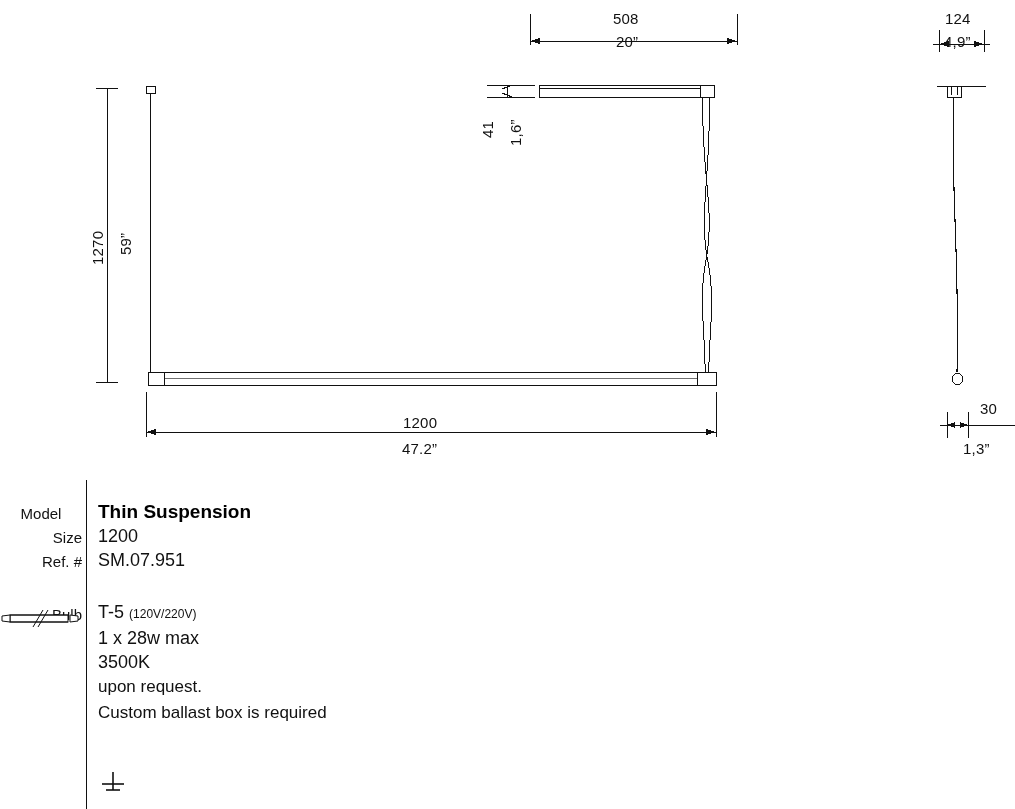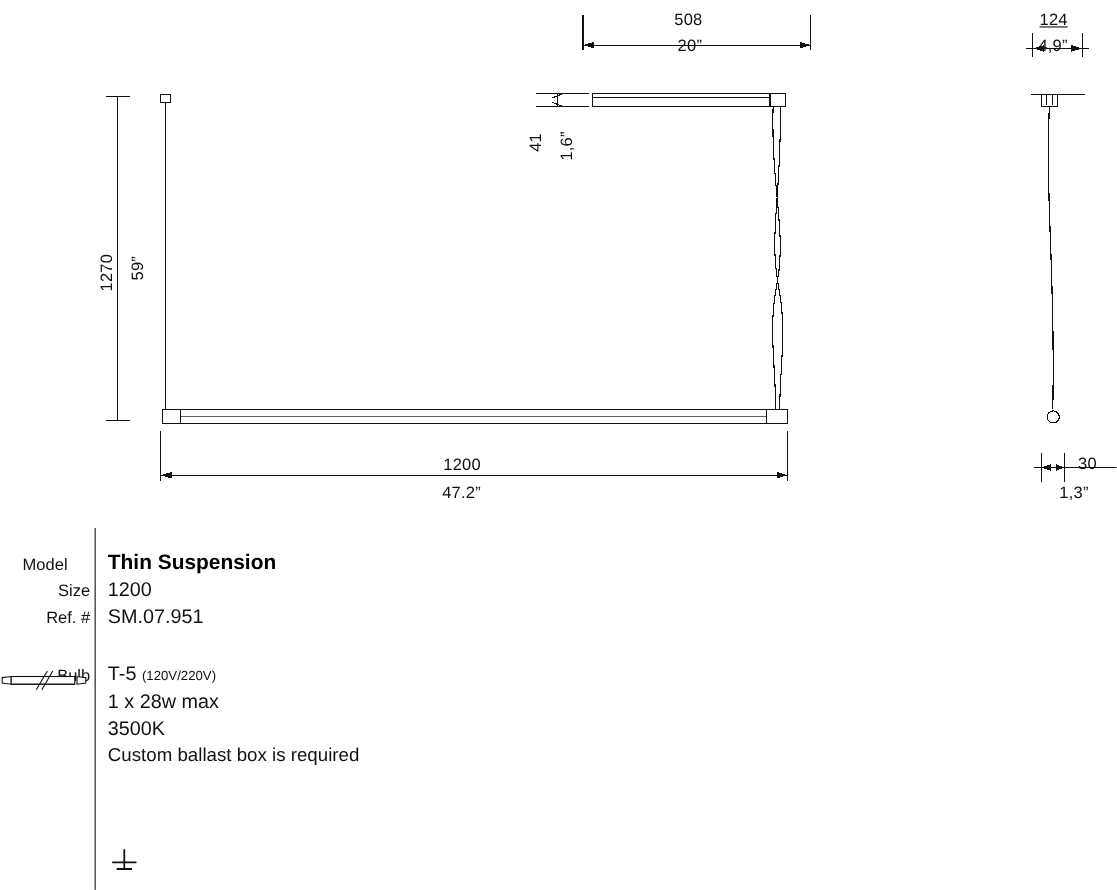--- a/index.html
+++ b/index.html
@@ -199,24 +199,24 @@
 
   <div class="dim-text" style="left:403px; top:414px;">1200</div>
   <div class="dim-text" style="left:402px; top:440px;">47.2”</div>
 
   <div class="dim-text" style="left:613px; top:10px;">508</div>
   <div class="dim-text" style="left:616px; top:33px;">20”</div>
 
   <div class="dim-text rot" style="left:479px; top:138px;">41</div>
   <div class="dim-text rot" style="left:507px; top:146px;">1,6”</div>
 
-  <div class="dim-text" style="left:945px; top:10px;text-decoration:underline;">124</div>
+  <div class="dim-text" style="left:945px; top:10px;">124</div>
   <div class="dim-text" style="left:944px; top:33px;">4,9”</div>
 
-  <div class="dim-text" style="left:980px; top:413px;">30</div>
+  <div class="dim-text" style="left:980px; top:400px;">30</div>
   <div class="dim-text" style="left:963px; top:440px;">1,3”</div>
 
   <div class="divider"></div>
 
   <div class="spec">
     <div class="spec-labels">
       <div class="spec-label" style="margin-top:22px;text-align:center;">Model</div>
       <div class="spec-label">Size</div>
       <div class="spec-label">Ref. #</div>
       <div class="spec-label" style="margin-top:29px;">Bulb</div>
@@ -227,20 +227,21 @@
       <div class="v-line">1200</div>
       <div class="v-line">SM.07.951</div>
 
       <div class="v-line" style="margin-top:28px;">
         <span>T-5</span>
         <small>(120V/220V)</small>
       </div>
       <div class="v-line">1 x 28w max</div>
       <div class="v-line">3500K</div>
 
+      <div class="v-note">upon request.</div>
       <div class="v-note">Custom ballast box is required</div>
     </div>
   </div>
 
   <svg class="bulb-icon" viewBox="0 0 80 26">
     <g fill="none" stroke="#111111" stroke-width="1">
       <rect x="10" y="10" width="58" height="7" fill="#ffffff"></rect>
       <line x1="10" y1="10" x2="68" y2="10"></line>
       <line x1="10" y1="17" x2="68" y2="17"></line>
       <path d="M2 11 L10 10 L10 17 L2 16 Z" fill="#ffffff"></path>

